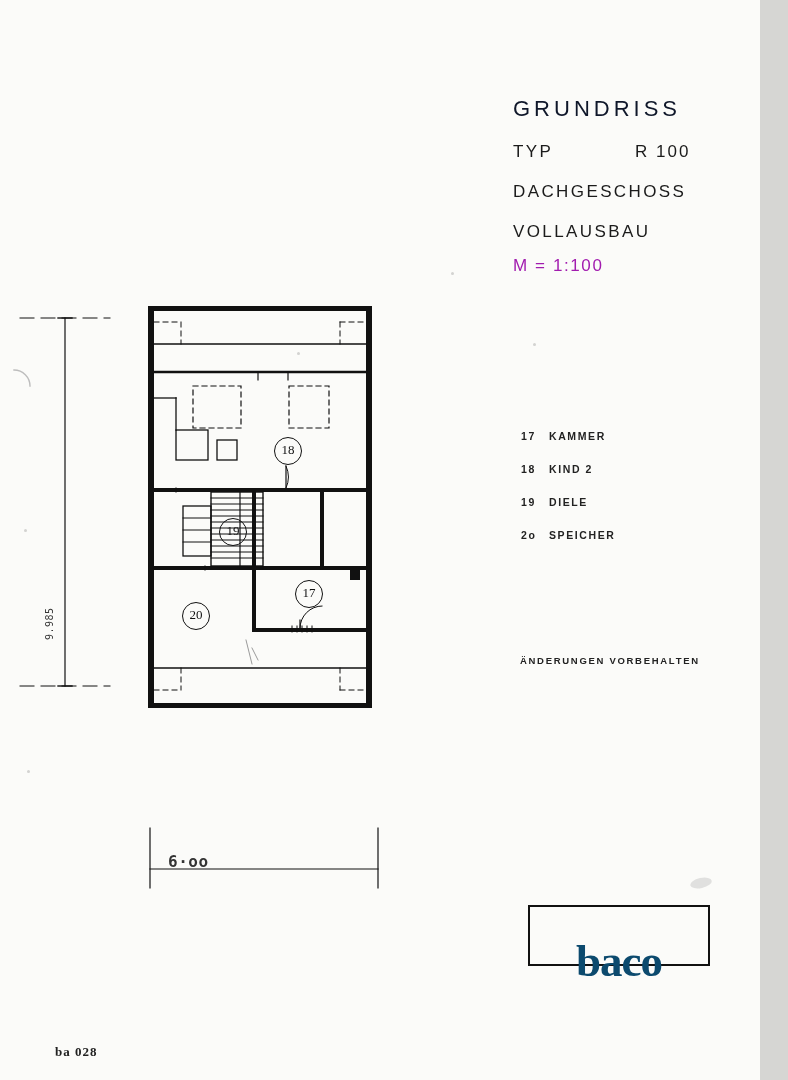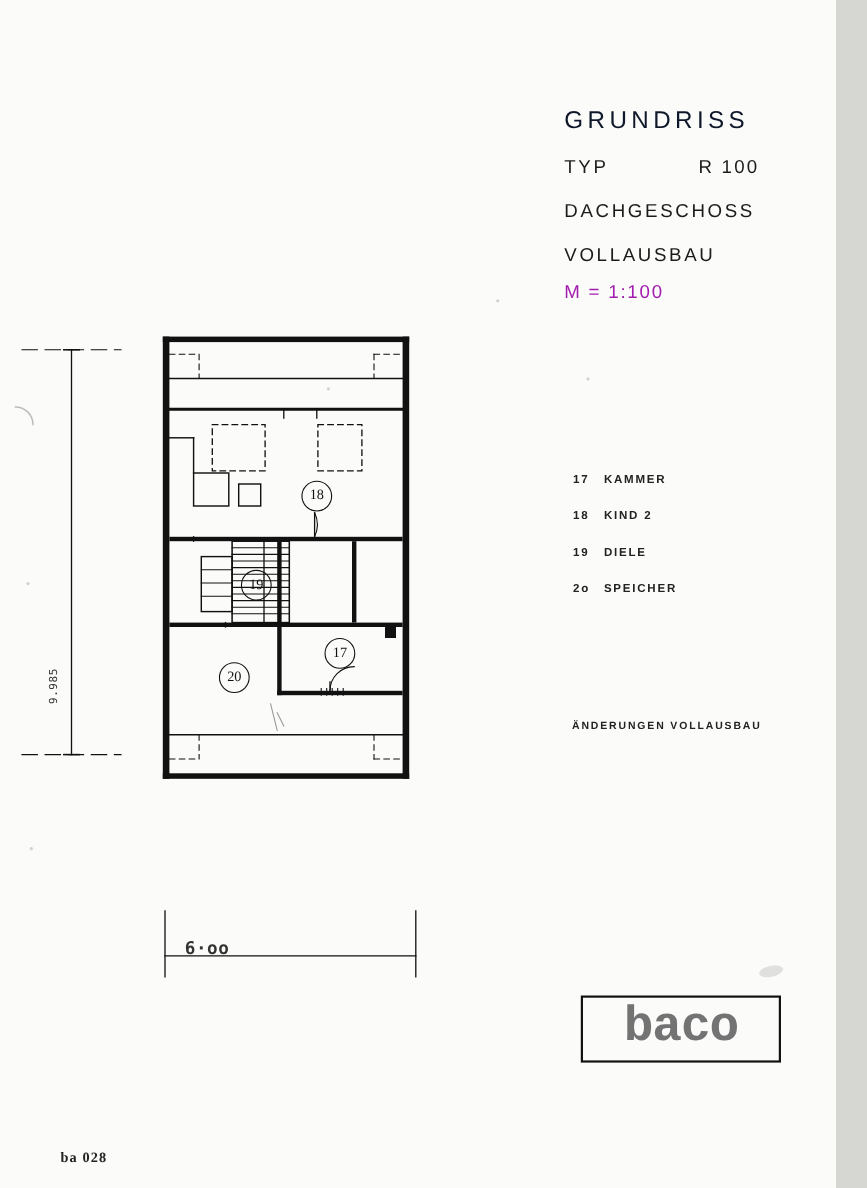--- a/index.html
+++ b/index.html
@@ -100,27 +100,28 @@
   .logo {
     position: absolute;
     left: 528px;
     top: 905px;
     width: 178px;
     height: 57px;
     border: 2px solid #111;
     background: #fbfbf9;
   }
   .logo-text {
-    font-family: Liberation Mono, monospace;
+    font-family: Liberation Serif, serif;
     font-weight: 700;
     font-size: 45px;
     line-height: 53px;
     letter-spacing: -1px;
     text-align: center;
-    color: #737373;
+    color: #0c4a6e;
+    margin-top: 28px;
   }
   .logo-smudge {
     position: absolute;
     left: 690px;
     top: 878px;
     width: 22px;
     height: 10px;
     background: rgba(120,120,120,0.20);
     border-radius: 50%;
     transform: rotate(-12deg);
@@ -300,21 +301,21 @@
       <line x1="252" y1="648" x2="258" y2="660" stroke="#9a9a9a" stroke-width="1"></line>
 
       <line x1="176" y1="488" x2="176" y2="492" stroke-width="1.2"></line>
       <line x1="205" y1="566" x2="205" y2="570" stroke-width="1.2"></line>
     </g>
   </svg>
 
   <div class="room-tag" style="left:274px;top:437px;">18</div>
   <div class="room-tag" style="left:219px;top:518px;">19</div>
   <div class="room-tag" style="left:295px;top:580px;">17</div>
-  <div class="room-tag" style="left:199px;top:602px;text-align:center;">20</div>
+  <div class="room-tag" style="left:182px;top:602px;text-align:center;">20</div>
 
   <div class="dim-v-label">9.985</div>
   <div class="dim-h-label">6·oo</div>
 
   <div class="titleblock">
     <div class="t-main">GRUNDRISS</div>
 
     <div class="t-row">
       <span>TYP</span>
       <span class="val">R 100</span>
@@ -343,21 +344,21 @@
     <div class="legend-item">
       <span class="num">19</span>
       <span>DIELE</span>
     </div>
     <div class="legend-item">
       <span class="num">2o</span>
       <span>SPEICHER</span>
     </div>
   </div>
 
-  <div class="note">ÄNDERUNGEN VOLLAUSBAU</div>
+  <div class="note">ÄNDERUNGEN VORBEHALTEN</div>
 
   <div class="logo-smudge"></div>
   <div class="logo">
     <div class="logo-text">baco</div>
   </div>
 
   <div class="footer-code">ba 028</div>
 
 </div>
 

